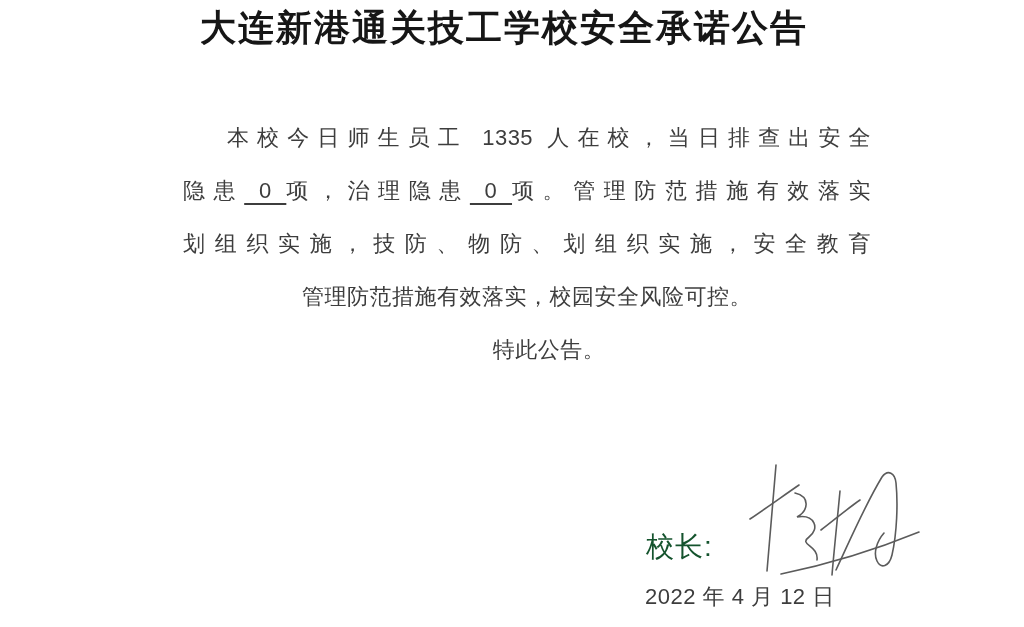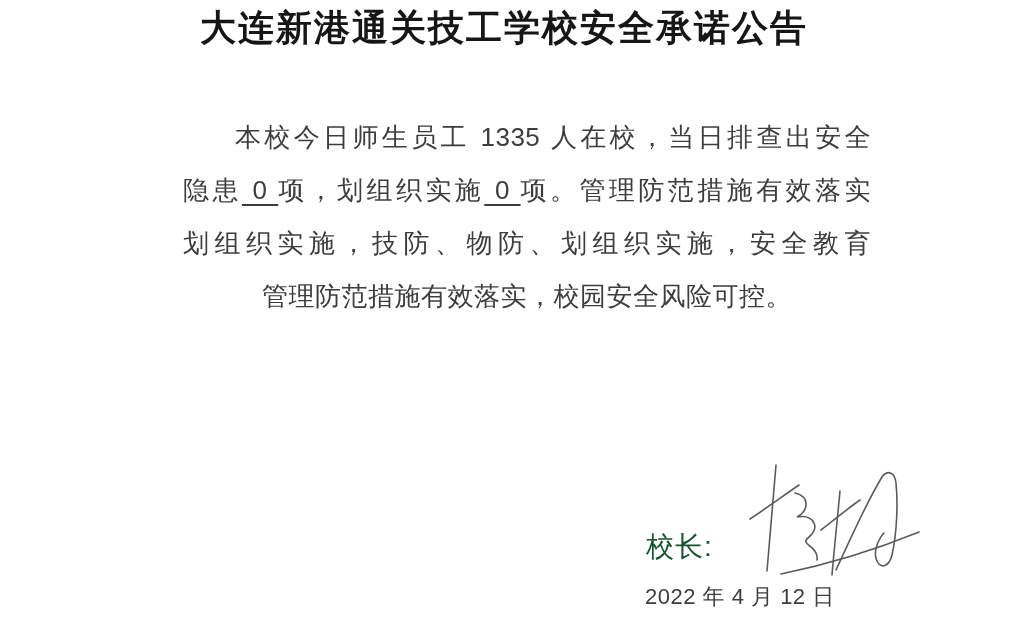--- a/index.html
+++ b/index.html
@@ -26,21 +26,21 @@
     font-weight: 700;
     letter-spacing: 2px;
     color: #161616;
     font-family: "Liberation Sans", sans-serif;
   }
   .body-text {
     position: absolute;
     left: 183px;
     top: 111px;
     width: 688px;
-    font-size: 26px;
+    font-size: 22px;
     line-height: 53px;
     color: #3d3d3d;
     letter-spacing: 0.5px;
   }
   .line {
     white-space: nowrap;
     text-align: center;
   }
   .line.justified {
     white-space: normal;
@@ -81,23 +81,24 @@
 </style>
 </head>
 <body>
 
 <div class="page">
 
   <h1 class="doc-title">大连新港通关技工学校安全承诺公告</h1>
 
   <div class="body-text">
     <div class="line justified indent">本校今日师生员工 1335 人在校，当日排查出安全</div>
-    <div class="line justified"><span>隐患</span><span class="uval"> 0 </span><span>项，划组织实施</span><span class="uval"> 0 </span><span>项。管理防范措施有效落实</span></div>
+    <div class="line justified"><span>隐患</span><span class="uval"> 0 </span><span>项，治理隐患</span><span class="uval"> 0 </span><span>项。管理防范措施有效落实</span></div>
     <div class="line justified">划组织实施，技防、物防、划组织实施，安全教育</div>
     <div class="line">管理防范措施有效落实，校园安全风险可控。</div>
+    <div class="line indent">特此公告。</div>
   </div>
 
   <div class="sig-row-label">校长:</div>
 
   <svg class="signature-svg" viewBox="0 0 220 160" xmlns="http://www.w3.org/2000/svg" fill="none" stroke="#4a4a4a" stroke-width="1.6" stroke-linecap="round" opacity="0.9">
     <path d="M 71 32 C 68 70 65 105 62 138"></path>
     <path d="M 45 86 C 60 76 78 63 94 52"></path>
     <path d="M 90 60 C 106 64 103 78 92 84 C 110 81 115 96 104 104 C 93 112 114 112 112 127"></path>
     <path d="M 135 58 C 132 90 129 118 127 142"></path>
     <path d="M 116 97 C 128 88 142 76 155 67"></path>

